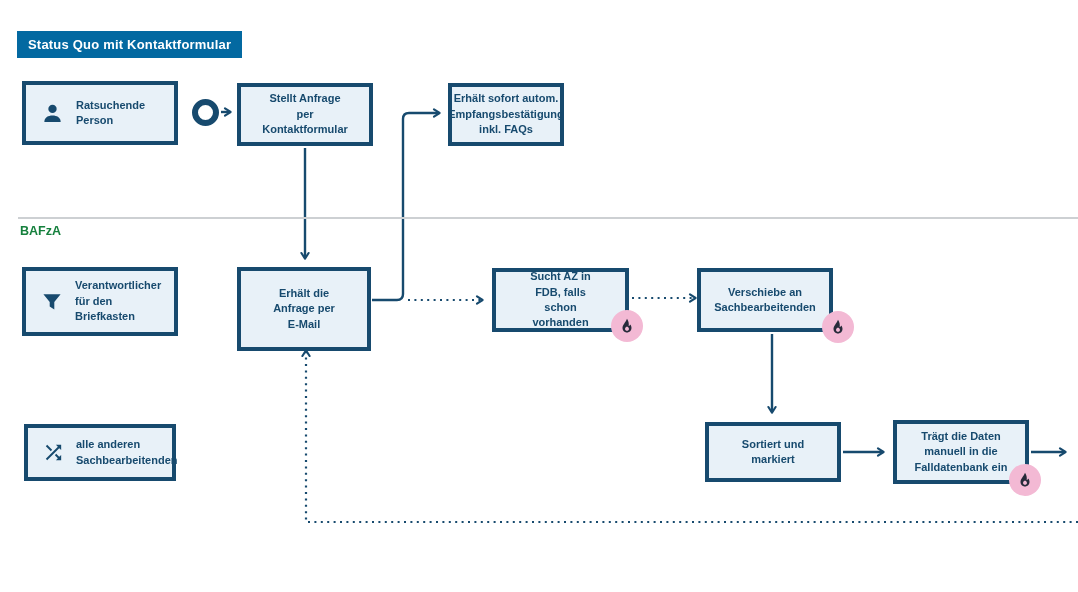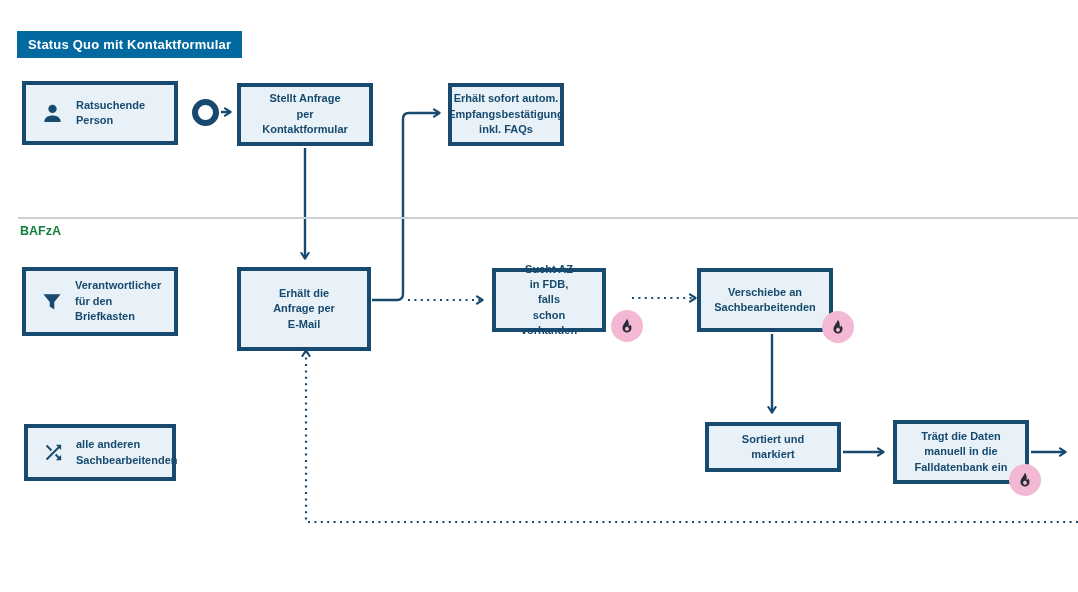--- a/index.html
+++ b/index.html
@@ -46,23 +46,23 @@
   .badge svg{display:block;}
 
   svg.connectors{position:absolute;left:0;top:0;pointer-events:none;}
 
   
   #n-ratsuchende{left:22px;top:81px;width:156px;height:64px;}
   #n-stellt{left:237px;top:83px;width:136px;height:63px;}
   #n-empfang{left:448px;top:83px;width:116px;height:63px;padding:4px 6px;}
   #n-verantwortlicher{left:22px;top:267px;width:156px;height:69px;}
   #n-erhaelt{left:237px;top:267px;width:134px;height:84px;}
-  #n-sucht{left:492px;top:268px;width:114px;height:64px;}
+  #n-sucht{left:492px;top:268px;width:137px;height:64px;}
   #n-verschiebe{left:697px;top:268px;width:136px;height:64px;}
-  #n-sortiert{left:705px;top:422px;width:136px;height:50px;}
+  #n-sortiert{left:705px;top:422px;width:136px;height:60px;}
   #n-traegt{left:893px;top:420px;width:136px;height:64px;padding:4px 4px;}
   #n-alle{left:24px;top:424px;width:152px;height:57px;}
 
   #b-sucht{left:611px;top:310px;}
   #b-verschiebe{left:822px;top:311px;}
   #b-traegt{left:1009px;top:464px;}
 </style>
 </head>
 <body>
 

